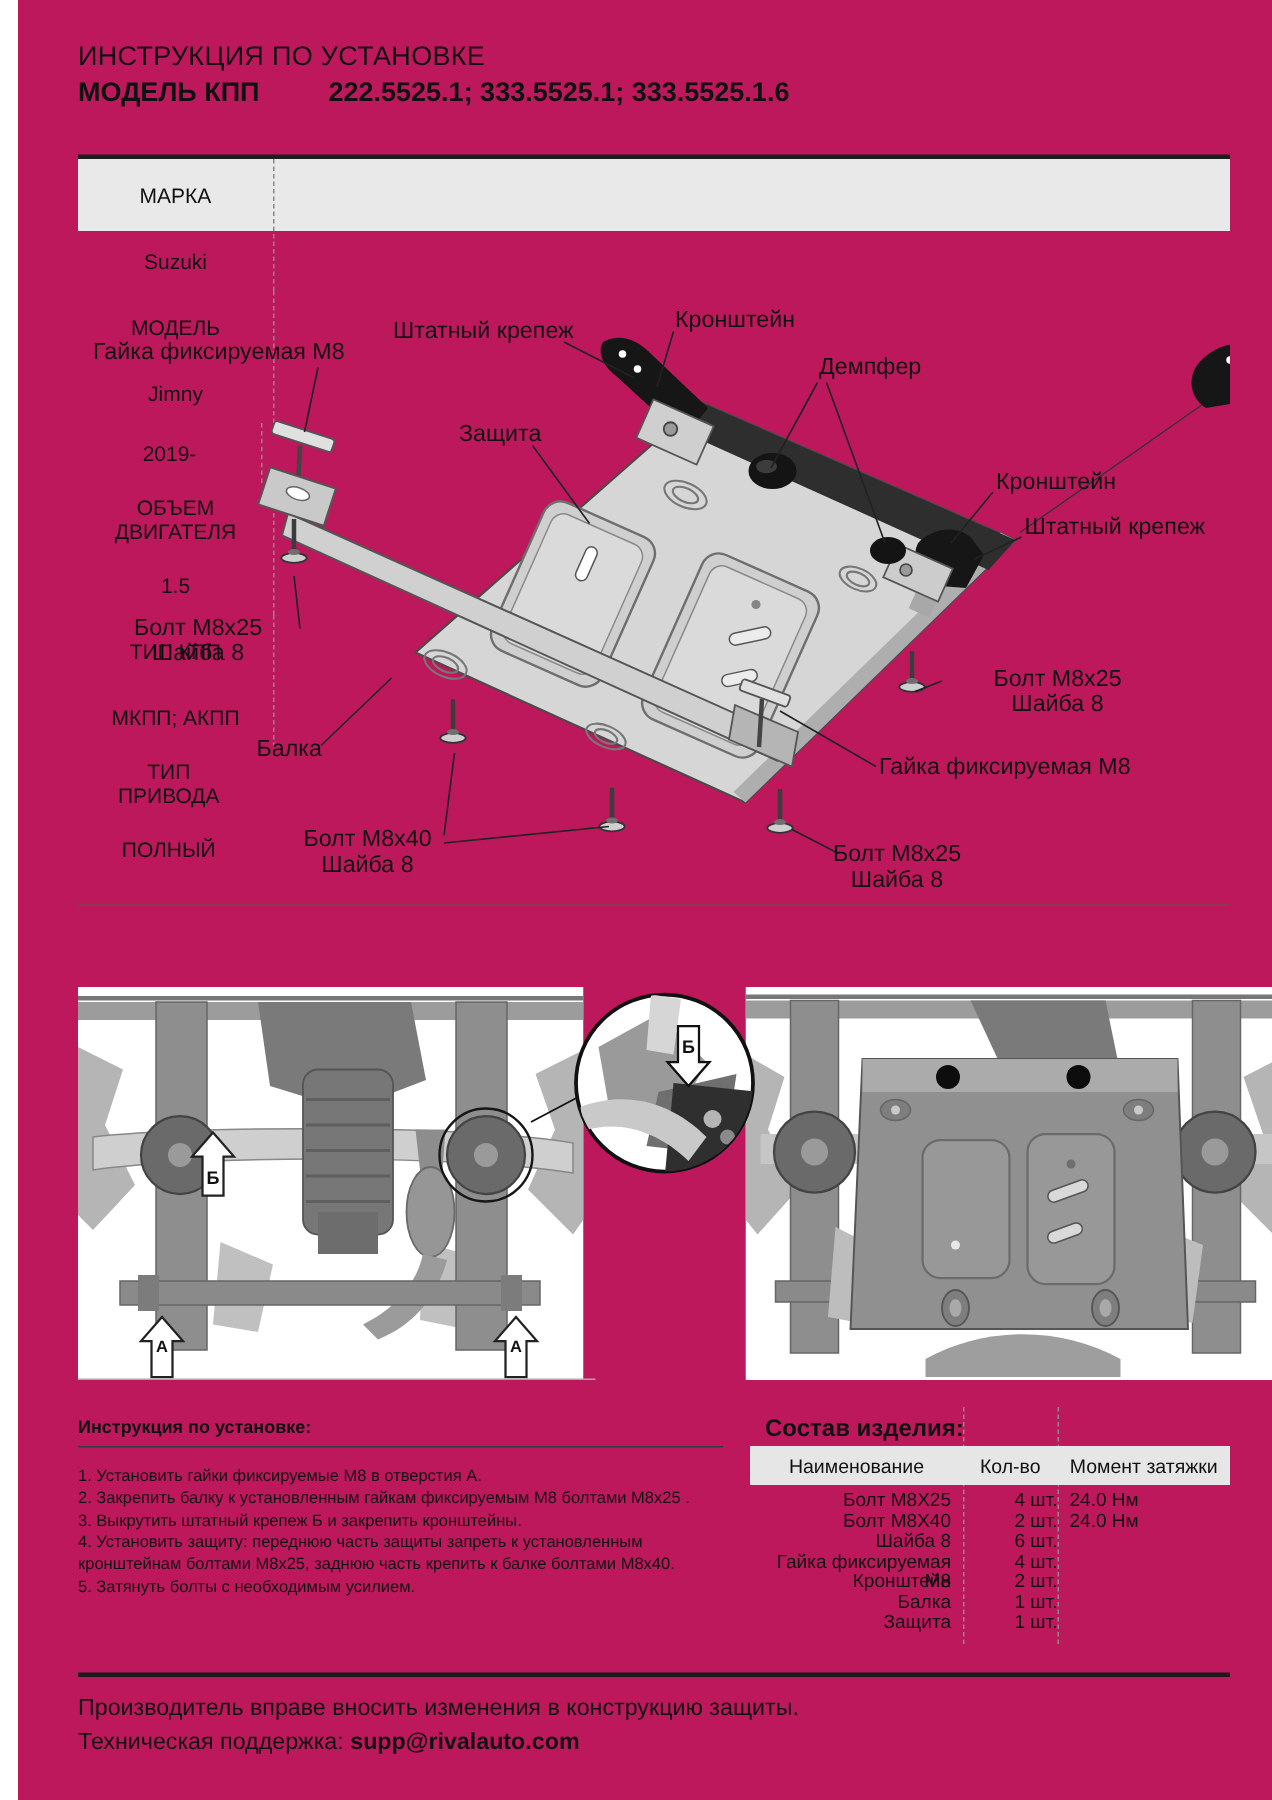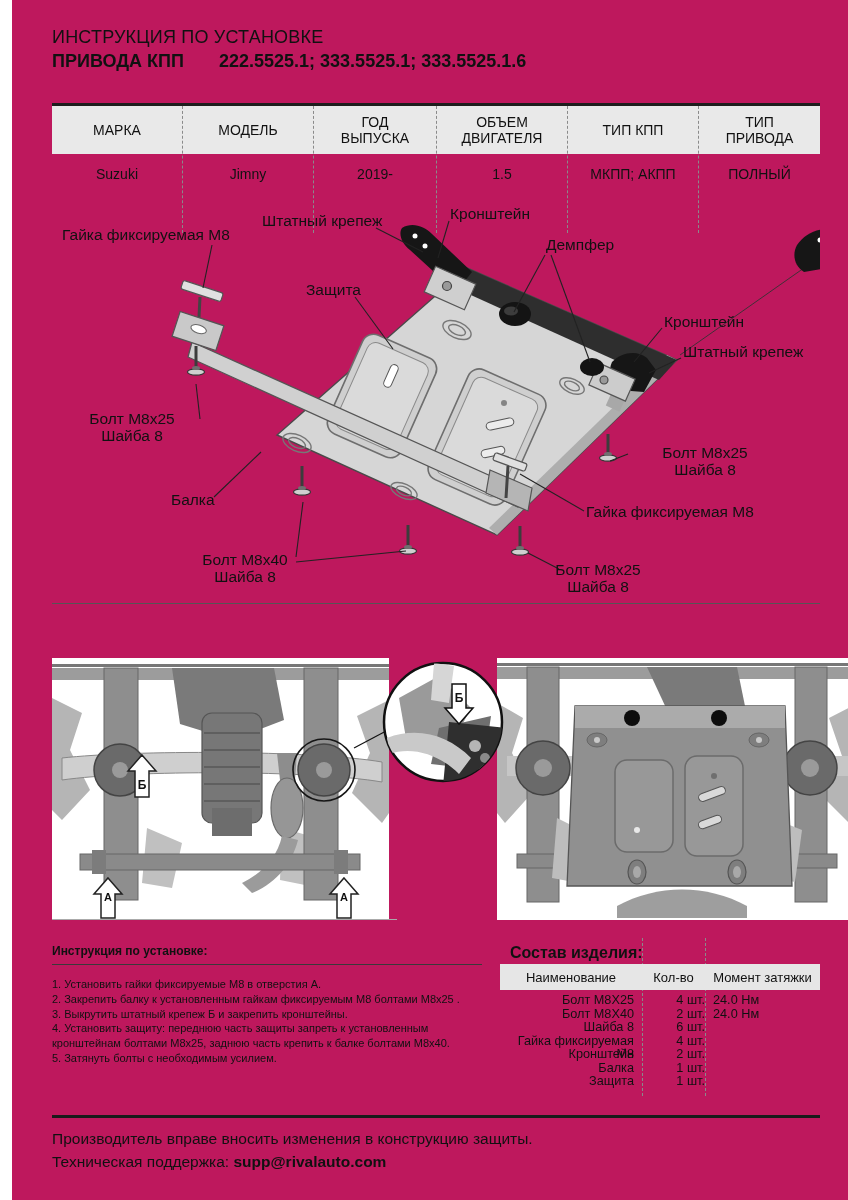--- a/index.html
+++ b/index.html
@@ -6,21 +6,21 @@
   .page{position:relative;width:848px;height:1200px;background:#be185d;overflow:hidden;
         font-family:"Liberation Sans",sans-serif;color:#111;margin-left:12px;}
   .abs{position:absolute;}
   
   .doc-type{left:40px;top:27px;font-size:18px;letter-spacing:.2px;}
   .product{left:40px;top:51px;font-size:18px;font-weight:bold;}
   .partnums{left:207px;top:51px;font-size:18px;font-weight:bold;}
   
   .spec{left:40px;top:103px;width:768px;height:127px;border-top:3px solid #1d1d1d;}
   .spec-band{position:absolute;left:0;top:0;width:768px;height:48px;background:#e9e9e9;}
-  .spec-cols{position:absolute;left:0;top:0;width:768px;height:127px;display:flex;}
+  .spec-cols{position:absolute;left:0;top:0;width:768px;height:127px;display:flex;flex-direction:column;}
   .spec-col{position:relative;height:127px;border-right:1.5px dashed #8a8a8a;box-sizing:border-box;}
   .spec-col:last-child{border-right:none;}
   .spec-head{height:48px;display:flex;align-items:center;justify-content:center;text-align:center;
              font-size:14px;line-height:16px;}
   .spec-val{height:40px;display:flex;align-items:center;justify-content:center;font-size:14px;}
   
   .diagram{left:40px;top:200px;width:768px;height:400px;}
   .dlabel{position:absolute;font-size:15.5px;line-height:17px;white-space:nowrap;}
   .dlabel.center{text-align:center;white-space:normal;}
   .rule-thin{left:40px;top:603px;width:768px;height:0;border-top:1.5px solid #555;}
@@ -54,36 +54,35 @@
   .foot2{left:40px;top:1153px;font-size:15.5px;}
   .foot2 b{font-weight:bold;}
   svg text{font-family:"Liberation Sans",sans-serif;}
 </style>
 </head>
 <body>
 
 <div class="page">
 
   <div class="abs doc-type">ИНСТРУКЦИЯ ПО УСТАНОВКЕ</div>
-  <div class="abs product">ПРИВОДА КПП</div>
+  <div class="abs product">МОДЕЛЬ КПП</div>
   <div class="abs partnums">222.5525.1; 333.5525.1; 333.5525.1.6</div>
 
   <div class="abs spec">
     <div class="spec-band"></div>
     <div class="spec-cols">
       <div class="spec-col" style="width:131px">
         <div class="spec-head">МАРКА</div>
         <div class="spec-val">Suzuki</div>
       </div>
       <div class="spec-col" style="width:131px">
         <div class="spec-head">МОДЕЛЬ</div>
         <div class="spec-val">Jimny</div>
       </div>
       <div class="spec-col" style="width:123px">
-        <div class="spec-head" style="padding:0 20px">ГОД ВЫПУСКА</div>
         <div class="spec-val">2019-</div>
       </div>
       <div class="spec-col" style="width:131px">
         <div class="spec-head" style="padding:0 18px">ОБЪЕМ ДВИГАТЕЛЯ</div>
         <div class="spec-val">1.5</div>
       </div>
       <div class="spec-col" style="width:131px">
         <div class="spec-head">ТИП КПП</div>
         <div class="spec-val">МКПП; АКПП</div>
       </div>

